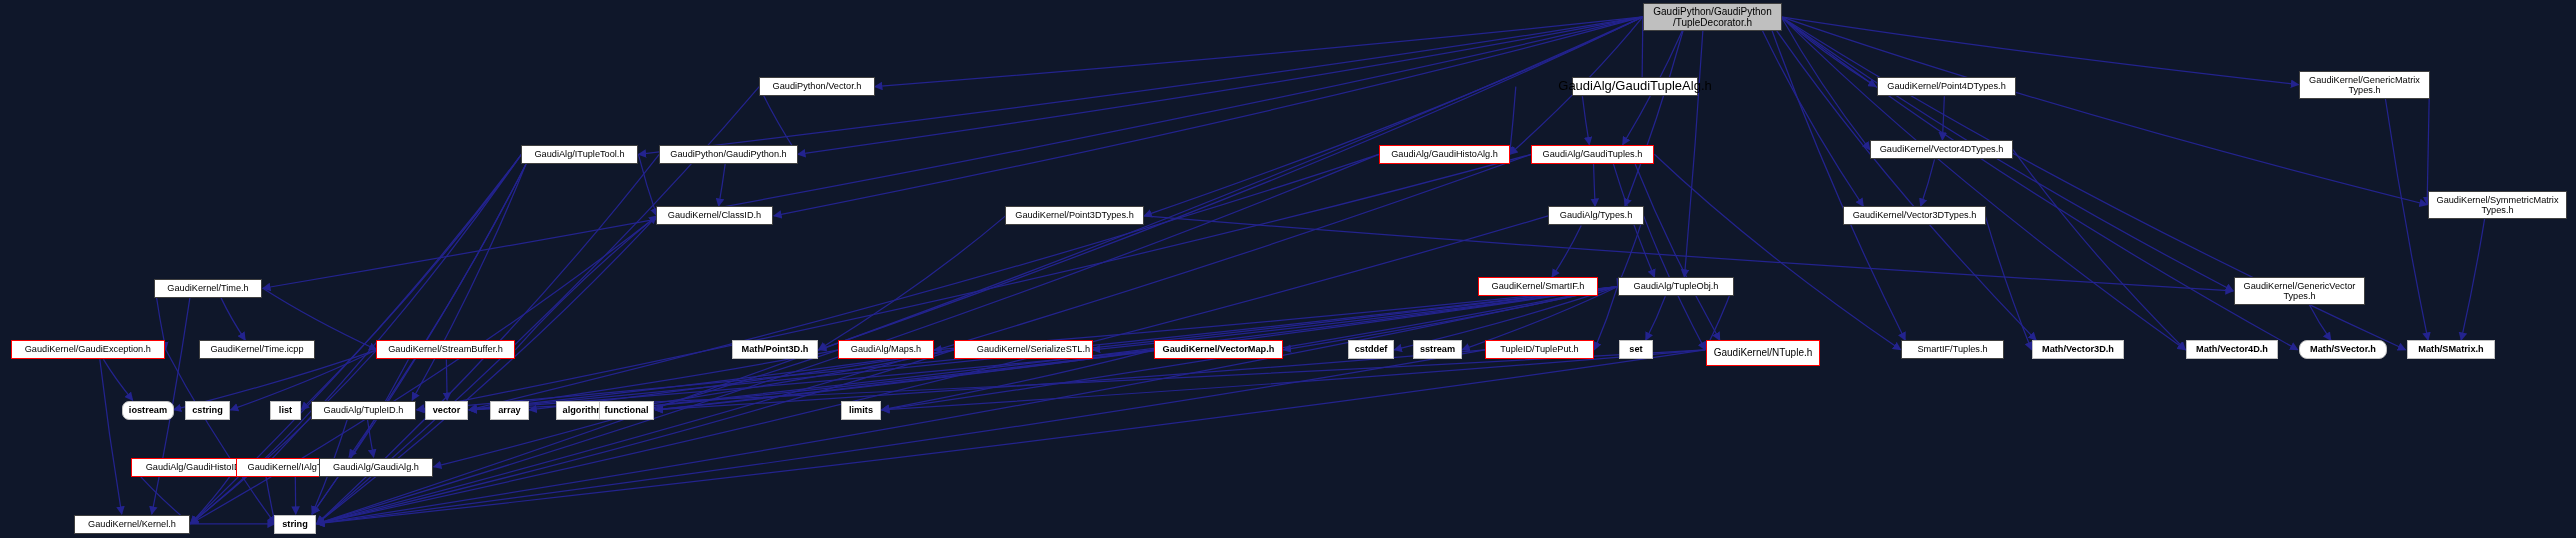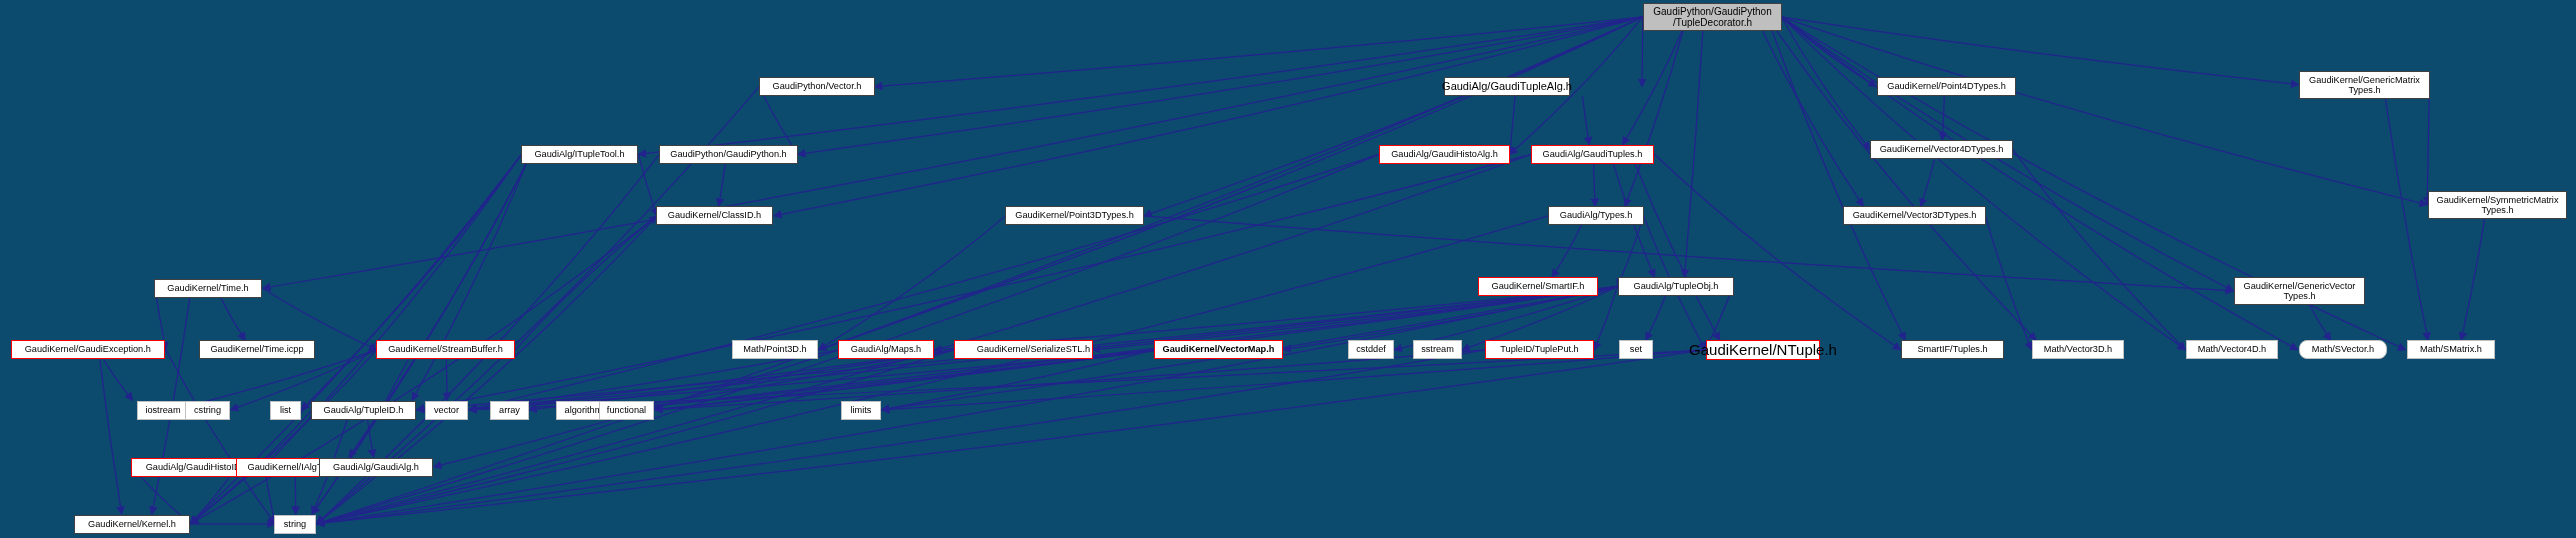--- a/index.html
+++ b/index.html
@@ -4,21 +4,21 @@
 <style>
   html, body {
     margin: 0;
     padding: 0;
     background: #ffffff;
   }
   #graph {
     position: relative;
     width: 2576px;
     height: 538px;
-    background: #0c4a6e;
+    background: #0f172a;
     font-family: "Liberation Sans", sans-serif;
     overflow: hidden;
   }
   #edges {
     position: absolute;
     left: 0;
     top: 0;
     width: 2576px;
     height: 538px;
     pointer-events: none;
@@ -46,20 +46,21 @@
     border: 0.8px solid #404040;
     color: #000000;
   }
   .kind-red {
     border: 0.8px solid #ff0000;
     color: #000000;
   }
   .kind-sys {
     border: 0.8px solid #c0c0c0;
     color: #000000;
+    font-weight: bold;
   }
 </style>
 </head>
 <body>
 
 <div id="graph">
   <svg id="edges" viewBox="0 0 3344 699">
     <defs>
       <marker id="arrow" viewBox="0 0 10 10" refX="9" refY="5" markerWidth="7" markerHeight="7" orient="auto-start-reverse">
         <path d="M 0 0 L 10 5 L 0 10 z" fill="#23238e"></path>
@@ -176,21 +177,21 @@
         <path d="M 676 200.5 Q 535.72 403.5 342 606.5" marker-end="url(#arrow)"></path>
         <path d="M 682 213 Q 585.4 403.5 452 594" marker-end="url(#arrow)"></path>
         <path d="M 404 532.5 Q 337.64 606.5 246 680.5" marker-end="url(#arrow)"></path>
         <path d="M 246 680.5 Q 292.2 680.5 356 680.5" marker-end="url(#arrow)"></path>
       </g>
   </svg>
   <div id="node-layer">
       <div class="node kind-root" style="left: 1643px; top: 3.1px; width: 139px; height: 28px; font-size: 10px;">GaudiPython/GaudiPython
 /TupleDecorator.h</div>
       <div class="node kind-normal" style="left: 759px; top: 77px; width: 116px; height: 19px; font-size: 9.2px;">GaudiPython/Vector.h</div>
-      <div class="node kind-normal" style="left: 1444px; top: 77px; width: 126px; height: 19px; font-size: 11px;">GaudiAlg/GaudiTupleAlg.h</div>
+      <div class="node kind-normal" style="left: 1572px; top: 77px; width: 126px; height: 19px; font-size: 13px;">GaudiAlg/GaudiTupleAlg.h</div>
       <div class="node kind-normal" style="left: 1877px; top: 77px; width: 139px; height: 19px; font-size: 9.2px;">GaudiKernel/Point4DTypes.h</div>
       <div class="node kind-normal" style="left: 2299px; top: 71px; width: 131px; height: 28px; font-size: 9.2px;">GaudiKernel/GenericMatrix
 Types.h</div>
       <div class="node kind-normal" style="left: 521px; top: 145px; width: 117px; height: 19px; font-size: 9.2px;">GaudiAlg/ITupleTool.h</div>
       <div class="node kind-normal" style="left: 659px; top: 145px; width: 139px; height: 19px; font-size: 9.2px;">GaudiPython/GaudiPython.h</div>
       <div class="node kind-red" style="left: 1379px; top: 145px; width: 131px; height: 19px; font-size: 9.2px;">GaudiAlg/GaudiHistoAlg.h</div>
       <div class="node kind-red" style="left: 1531px; top: 145px; width: 123px; height: 19px; font-size: 9.2px;">GaudiAlg/GaudiTuples.h</div>
       <div class="node kind-normal" style="left: 1870px; top: 140px; width: 143px; height: 19px; font-size: 9.2px;">GaudiKernel/Vector4DTypes.h</div>
       <div class="node kind-normal" style="left: 2428px; top: 191px; width: 139px; height: 28px; font-size: 9.2px;">GaudiKernel/SymmetricMatrix
 Types.h</div>
@@ -207,27 +208,27 @@
       <div class="node kind-normal" style="left: 199px; top: 340px; width: 116px; height: 19px; font-size: 9.2px;">GaudiKernel/Time.icpp</div>
       <div class="node kind-red" style="left: 376px; top: 340px; width: 139px; height: 19px; font-size: 9.2px;">GaudiKernel/StreamBuffer.h</div>
       <div class="node kind-sys" style="left: 732px; top: 340px; width: 86px; height: 19px; font-size: 9.2px;">Math/Point3D.h</div>
       <div class="node kind-red" style="left: 838px; top: 340px; width: 96px; height: 19px; font-size: 9.2px;">GaudiAlg/Maps.h</div>
       <div class="node kind-red" style="left: 954px; top: 340px; width: 139px; height: 19px; font-size: 9.2px; padding-left: 23px;">GaudiKernel/SerializeSTL.h</div>
       <div class="node kind-red" style="left: 1154px; top: 340px; width: 129px; height: 19px; font-size: 9.2px; font-weight: bold;">GaudiKernel/VectorMap.h</div>
       <div class="node kind-sys" style="left: 1348px; top: 340px; width: 46px; height: 19px; font-size: 9.2px;">cstddef</div>
       <div class="node kind-sys" style="left: 1413px; top: 340px; width: 49px; height: 19px; font-size: 9.2px;">sstream</div>
       <div class="node kind-red" style="left: 1485px; top: 340px; width: 109px; height: 19px; font-size: 9.2px;">TupleID/TuplePut.h</div>
       <div class="node kind-sys" style="left: 1619px; top: 340px; width: 34px; height: 19px; font-size: 9.2px;">set</div>
-      <div class="node kind-red" style="left: 1706px; top: 340px; width: 114px; height: 20px; font-size: 15px;">GaudiKernel/NTuple.h</div>
+      <div class="node kind-red" style="left: 1706px; top: 340px; width: 114px; height: 26px; font-size: 10px;">GaudiKernel/NTuple.h</div>
       <div class="node kind-normal" style="left: 1901px; top: 340px; width: 103px; height: 19px; font-size: 9.2px;">SmartIF/Tuples.h</div>
       <div class="node kind-sys" style="left: 2032px; top: 340px; width: 92px; height: 19px; font-size: 9.2px;">Math/Vector3D.h</div>
       <div class="node kind-sys" style="left: 2186px; top: 340px; width: 92px; height: 19px; font-size: 9.2px;">Math/Vector4D.h</div>
       <div class="node kind-sys" style="left: 2299px; top: 340px; width: 88px; height: 19px; font-size: 9.2px; border-radius: 8px;">Math/SVector.h</div>
       <div class="node kind-sys" style="left: 2407px; top: 340px; width: 88px; height: 19px; font-size: 9.2px;">Math/SMatrix.h</div>
-      <div class="node kind-sys" style="left: 137px; top: 401px; width: 52px; height: 19px; font-size: 9.2px;">iostream</div>
+      <div class="node kind-sys" style="left: 122px; top: 401px; width: 52px; height: 19px; font-size: 9.2px; border-radius: 7px;">iostream</div>
       <div class="node kind-sys" style="left: 185px; top: 401px; width: 45px; height: 19px; font-size: 9.2px;">cstring</div>
       <div class="node kind-sys" style="left: 270px; top: 401px; width: 31px; height: 19px; font-size: 9.2px;">list</div>
       <div class="node kind-normal" style="left: 311px; top: 401px; width: 105px; height: 19px; font-size: 9.2px;">GaudiAlg/TupleID.h</div>
       <div class="node kind-sys" style="left: 425px; top: 401px; width: 43px; height: 19px; font-size: 9.2px;">vector</div>
       <div class="node kind-sys" style="left: 490px; top: 401px; width: 39px; height: 19px; font-size: 9.2px;">array</div>
       <div class="node kind-sys" style="left: 556px; top: 401px; width: 55px; height: 19px; font-size: 9.2px;">algorithm</div>
       <div class="node kind-sys" style="left: 599px; top: 401px; width: 55px; height: 19px; font-size: 9.2px;">functional</div>
       <div class="node kind-sys" style="left: 841px; top: 401px; width: 40px; height: 19px; font-size: 9.2px;">limits</div>
       <div class="node kind-red" style="left: 131px; top: 458px; width: 132px; height: 19px; font-size: 9.2px;">GaudiAlg/GaudiHistoID.h</div>
       <div class="node kind-red" style="left: 236px; top: 458px; width: 117px; height: 19px; font-size: 9.2px;">GaudiKernel/IAlgTool.h</div>

